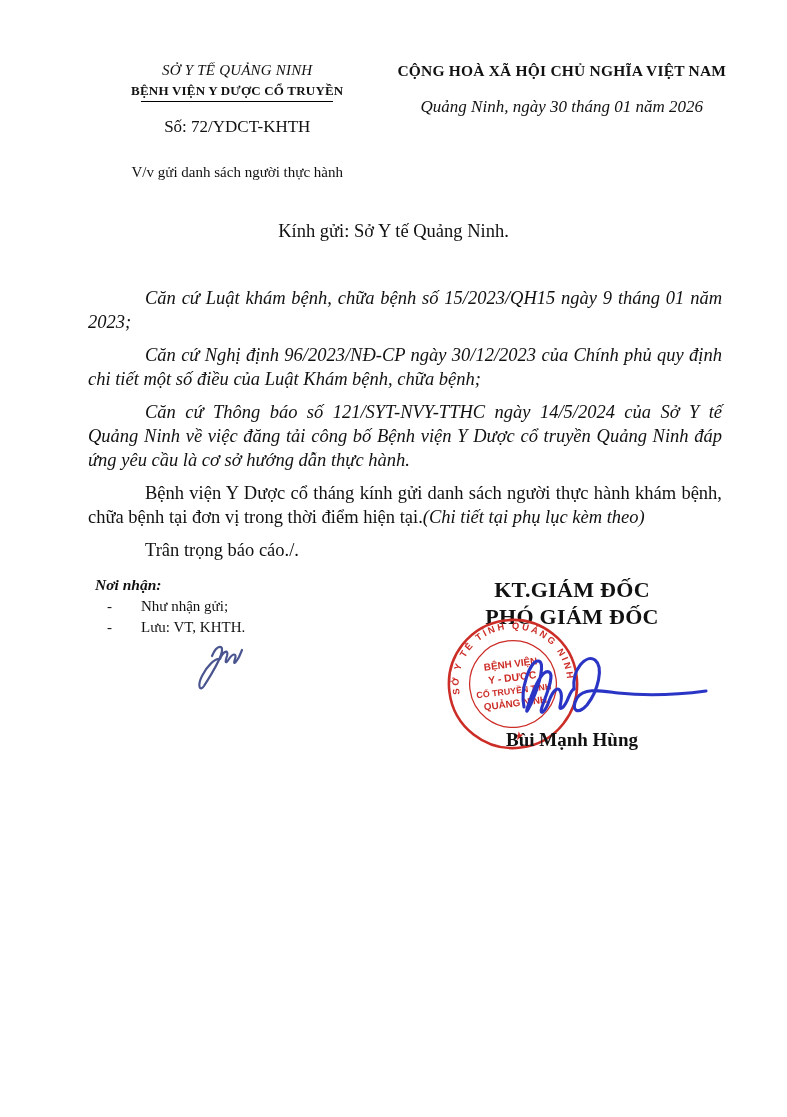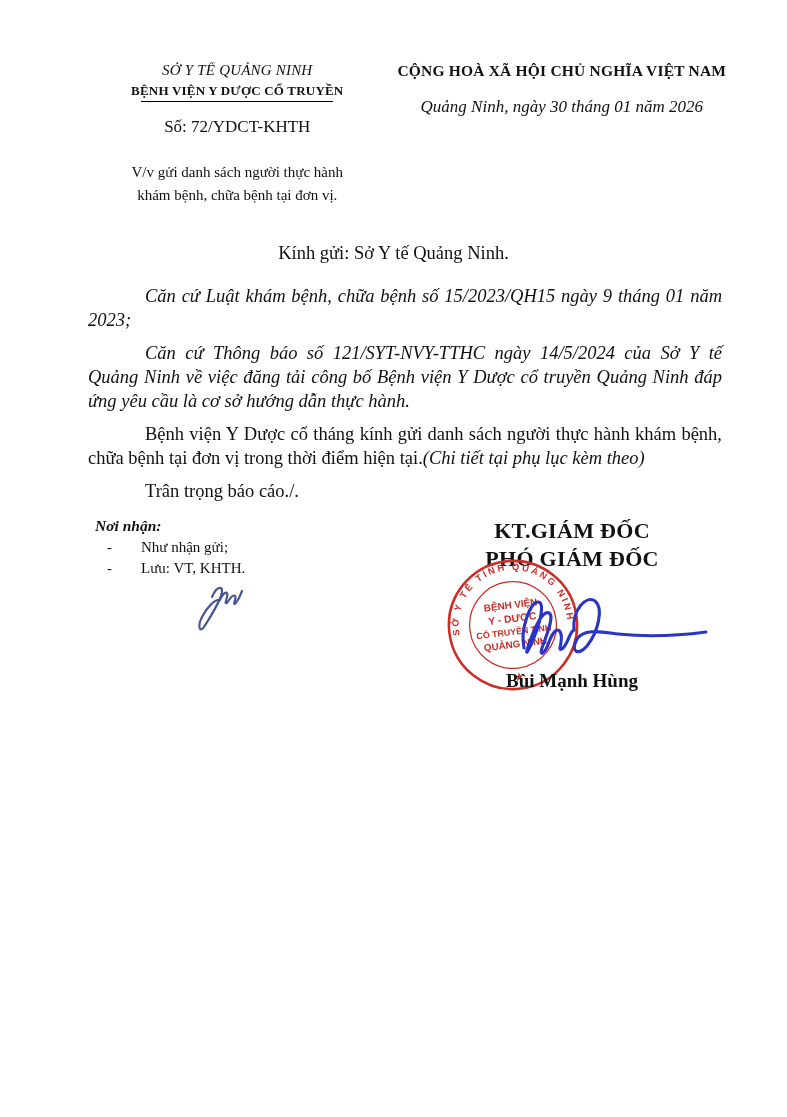--- a/index.html
+++ b/index.html
@@ -23,21 +23,21 @@
   .org-rule   { width: 192px; border-bottom: 1.6px solid #000; margin: 1px auto 0; height: 1px; }
   .doc-number { font-size: 17px; margin-top: 15px; }
   .subject    { font-size: 15px; margin-top: 24px; line-height: 1.5; }
   .motto-1 { font-size: 15.5px; font-weight: bold; letter-spacing: .2px; }
   .motto-2 { display: inline-block; font-size: 16.5px; font-weight: bold;
              border-bottom: 1.6px solid #000; padding: 1px 7px 2px; margin-top: 2px; }
   .place-date { font-size: 17px; font-style: italic; margin-top: 17px; font-family: Liberation Serif, serif; }
 
   
   .salutation { text-align: center; font-size: 18.5px; margin-top: 37px; }
-  .body-text { margin: 20px 65px 0 88px; font-family: Liberation Serif, serif; }
+  .body-text { margin: 44px 65px 0 88px; font-family: Liberation Serif, serif; }
   .body-text p {
     font-size: 18.5px;
     line-height: 1.3;
     text-align: justify;
     text-indent: 57px;
     margin: 0 0 9px 0;
   }
   .italic { font-style: italic; }
   .closing { text-indent: 57px; font-size: 18.5px; margin-top: 15px; }
 
@@ -66,33 +66,33 @@
 <div class="page">
 
   <div class="header">
     <div class="h-left">
       <div class="org-parent">SỞ Y TẾ QUẢNG NINH</div>
       <div class="org-name">BỆNH VIỆN Y DƯỢC CỔ TRUYỀN</div>
       <div class="org-rule"></div>
       <div class="doc-number">Số: 72/YDCT-KHTH</div>
       <div class="subject">
         <div>V/v gửi danh sách người thực hành</div>
-        <div>khám bệnh, chữa bệnh tại đơn vị.</div>
       </div>
     </div>
     <div class="h-right">
       <div class="motto-1">CỘNG HOÀ XÃ HỘI CHỦ NGHĨA VIỆT NAM</div>
       <div class="place-date">Quảng Ninh, ngày 30 tháng 01 năm 2026</div>
     </div>
   </div>
 
   <div class="salutation">Kính gửi:  Sở Y tế Quảng Ninh.</div>
 
   <div class="body-text">
     <p class="italic">Căn cứ Luật khám bệnh, chữa bệnh số 15/2023/QH15 ngày 9 tháng 01 năm 2023;</p>
+    <p class="italic">Căn cứ Nghị định 96/2023/NĐ-CP ngày 30/12/2023 của Chính phủ quy định chi tiết một số điều của Luật Khám bệnh, chữa bệnh;</p>
     <p class="italic">Căn cứ Thông báo số 121/SYT-NVY-TTHC ngày 14/5/2024 của Sở Y tế Quảng Ninh về việc đăng tải công bố Bệnh viện Y Dược cổ truyền Quảng Ninh đáp ứng yêu cầu là cơ sở hướng dẫn thực hành.</p>
     <p><span>Bệnh viện Y Dược cổ tháng kính gửi danh sách người thực hành khám bệnh, chữa bệnh tại đơn vị trong thời điểm hiện tại.</span><span class="italic">(Chi tiết tại phụ lục kèm theo)</span></p>
     <p class="closing">Trân trọng báo cáo./.</p>
   </div>
 
   <div class="footer">
 
     <div class="recipients">
       <div class="recipients-label">Nơi nhận:</div>
       <div class="recipient-row">

